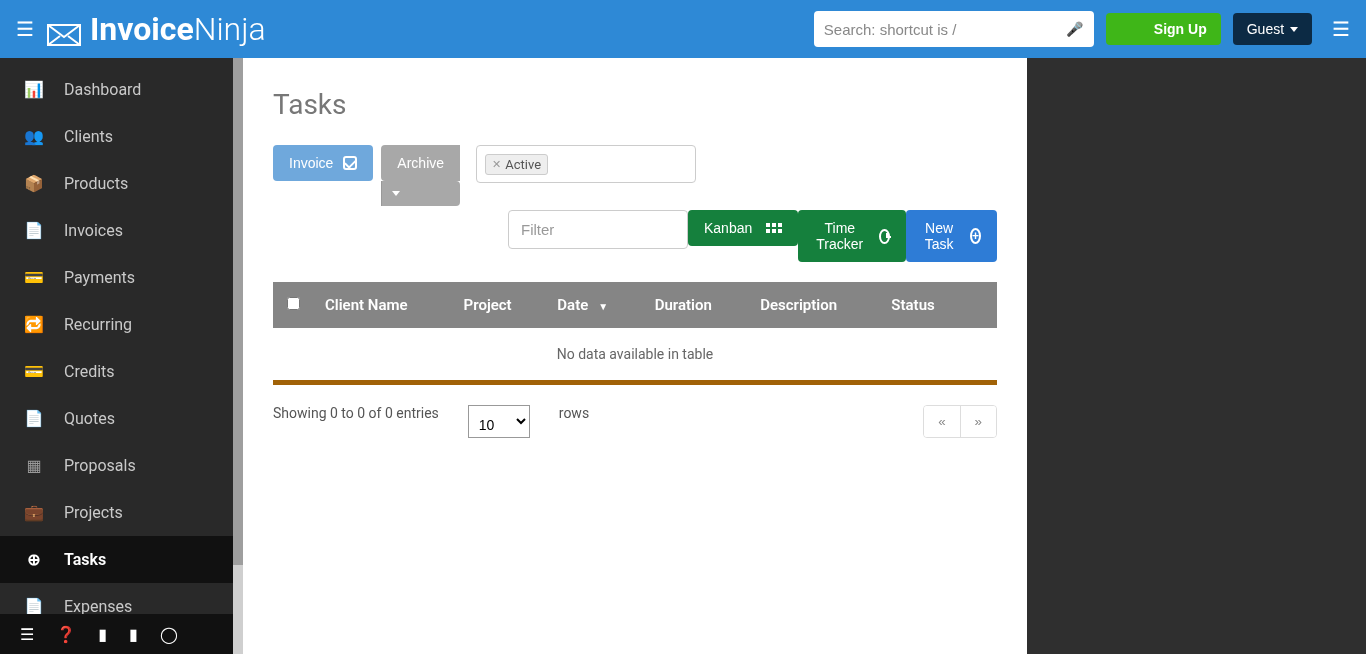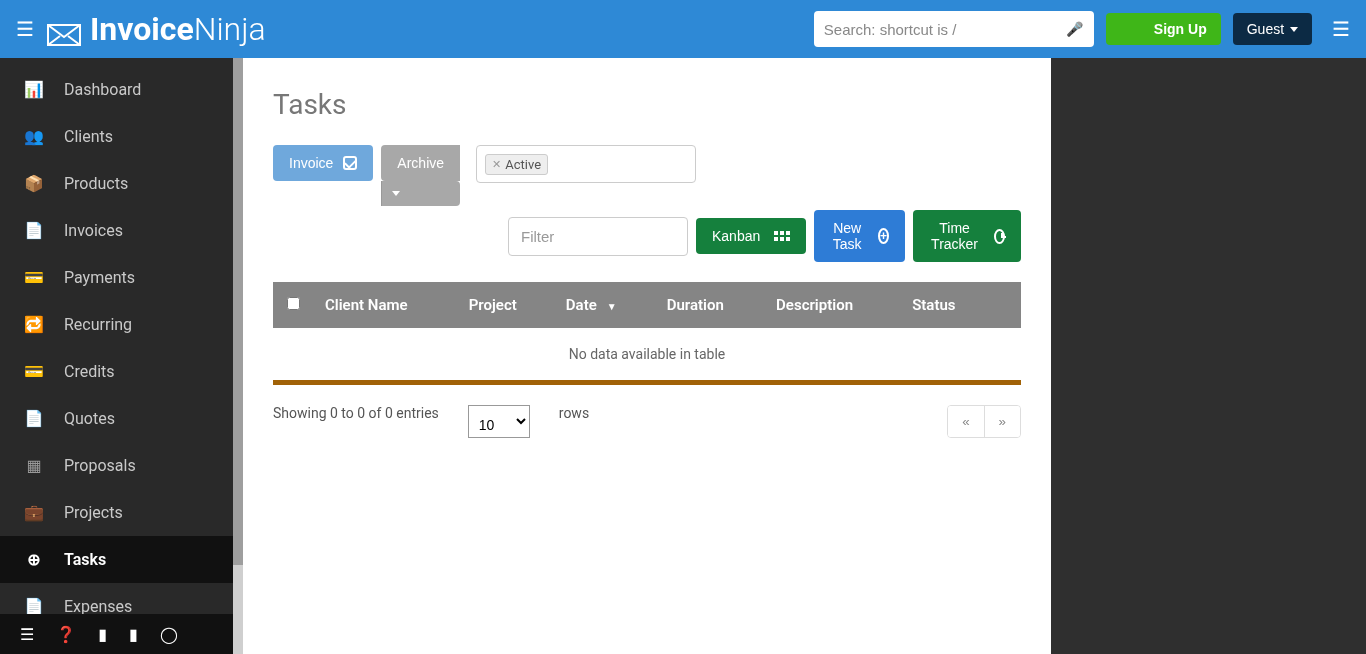--- a/index.html
+++ b/index.html
@@ -40,21 +40,21 @@
 
 .toolbar1 { display: flex; align-items: flex-start; gap: 8px; margin-bottom: 0; }
 .btn-invoice { background: #6fa8dc; color: #fff; padding: 10px 16px; border-radius: 4px; font-weight: 500; display: inline-flex; align-items: center; gap: 10px; }
 .btn-archive-group { display: inline-flex; flex-direction: column; }
 .btn-archive { background: #a8a8a8; color: #fff; padding: 10px 16px; border-radius: 4px 0 0 4px; }
 .btn-archive-drop { background: #a8a8a8; color: #fff; padding: 10px 10px; border-radius: 0 4px 4px 0; border-left: 1px solid #999; }
 .tag-container { flex: 1; max-width: 220px; margin-left: 8px; border: 1px solid #ccc; border-radius: 4px; padding: 6px 8px; min-height: 38px; display: flex; align-items: center; }
 .tag { background: #eee; border: 1px solid #ccc; border-radius: 3px; padding: 2px 6px; font-size: 13px; color: #555; display: inline-flex; align-items: center; gap: 4px; }
 .tag .x { color: #999; font-size: 11px; cursor: pointer; }
 
-.toolbar2 { display: flex; align-items: center; gap: 8px; margin-top: 4px; margin-bottom: 20px; }
+.toolbar2 { display: flex; align-items: flex-start; gap: 0; margin-top: 4px; margin-bottom: 20px; }
 .filter-input { border: 1px solid #ccc; border-radius: 4px; padding: 10px 12px; font-size: 15px; width: 180px; outline: none; margin-left: 235px; }
 .filter-input::placeholder { color: #999; }
 .btn-grey { background: #15803d; color: #fff; padding: 10px 16px; border-radius: 4px; font-weight: 500; }
 .btn-primary { background: #2e7cd6; color: #fff; padding: 10px 16px; border-radius: 4px; font-weight: 500; }
 .btn-icon-right { margin-left: 8px; }
 
 .table { width: 100%; border-collapse: collapse; margin-top: 6px; }
 .table thead th { background: #858585; color: #fff; text-align: left; padding: 14px 12px; font-weight: 600; font-size: 15px; }
 .table thead th.cb-col { width: 40px; text-align: center; }
 .table thead th .sort-ind { font-size: 10px; margin-left: 10px; }
@@ -195,27 +195,27 @@
           <span>Kanban</span>
           <span class="btn-icon-right grid-icon">
             <span></span>
             <span></span>
             <span></span>
             <span></span>
             <span></span>
             <span></span>
           </span>
         </button>
+      <button class="btn btn-grey">
+          <span>Time Tracker</span>
+          <span class="btn-icon-right clock-icon"></span>
+        </button>
       <button class="btn btn-primary">
           <span>New Task</span>
           <span class="btn-icon-right plus-circ">+</span>
-        </button>
-      <button class="btn btn-grey">
-          <span>Time Tracker</span>
-          <span class="btn-icon-right clock-icon"></span>
         </button>
     </div>
 
     <table class="table">
       <thead>
         <tr>
           <th class="cb-col"><input type="checkbox" style=""></th>
           <th>Client Name</th>
           <th>Project</th>
           <th><span>Date</span><span class="sort-ind">▼</span></th>

